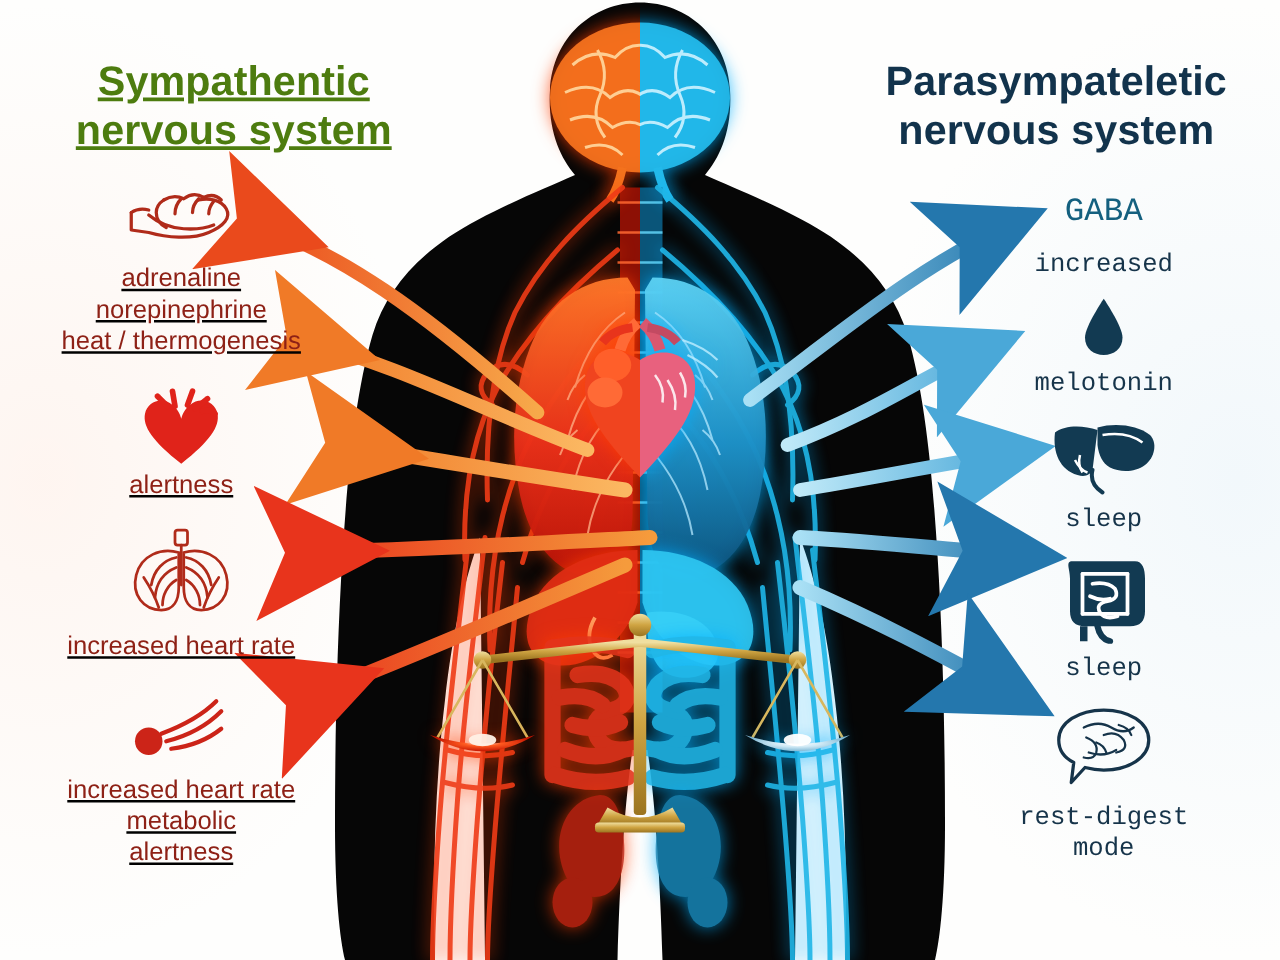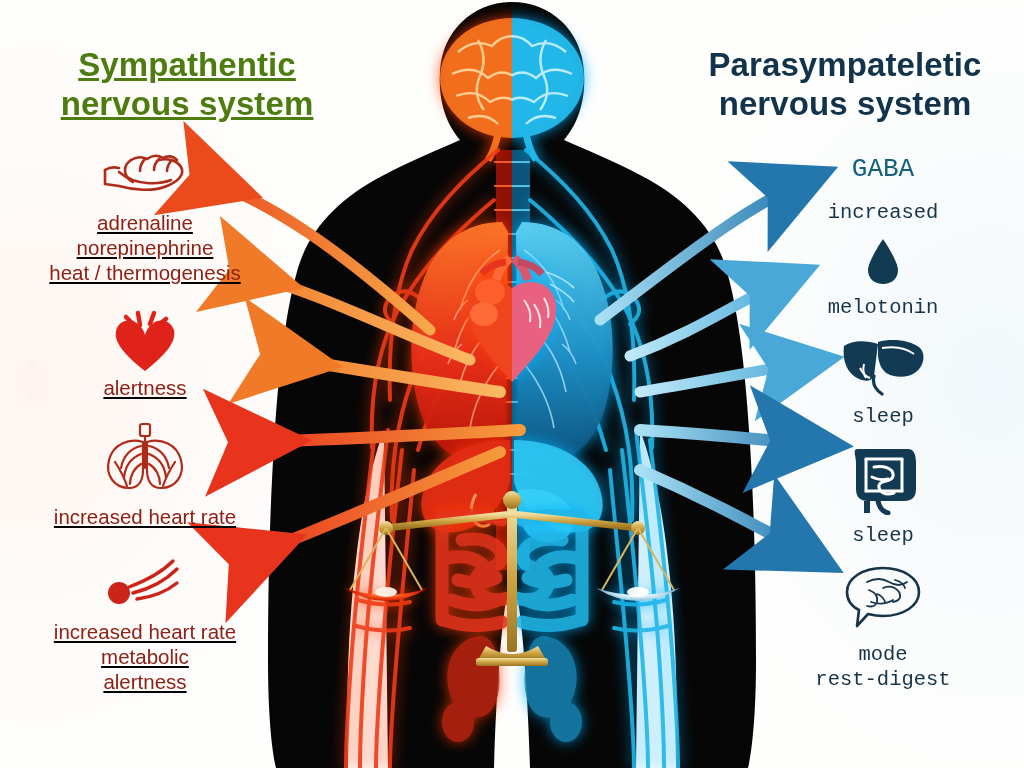--- a/index.html
+++ b/index.html
@@ -522,19 +522,19 @@
         <g fill="none" stroke="#16344a" stroke-width="1.8" stroke-linecap="round">
           <path d="M26 18 q12 -6 22 0 q10 6 18 0"></path>
           <path d="M28 26 q10 4 8 12 q-2 6 -10 4"></path>
           <path d="M42 24 q10 -4 16 4 q4 8 -6 10"></path>
           <path d="M30 38 q12 4 22 -2"></path>
           <path d="M54 16 q8 2 10 8"></path>
           <path d="M36 30 q6 2 8 8"></path>
         </g>
       </svg>
       <div class="lines" style="margin-top:10px">
+        <div>rest-digest</div>
         <div>mode</div>
-        <div>rest-digest</div>
       </div>
     </div>
   </div>
 
 </div>
 
 </body></html>

